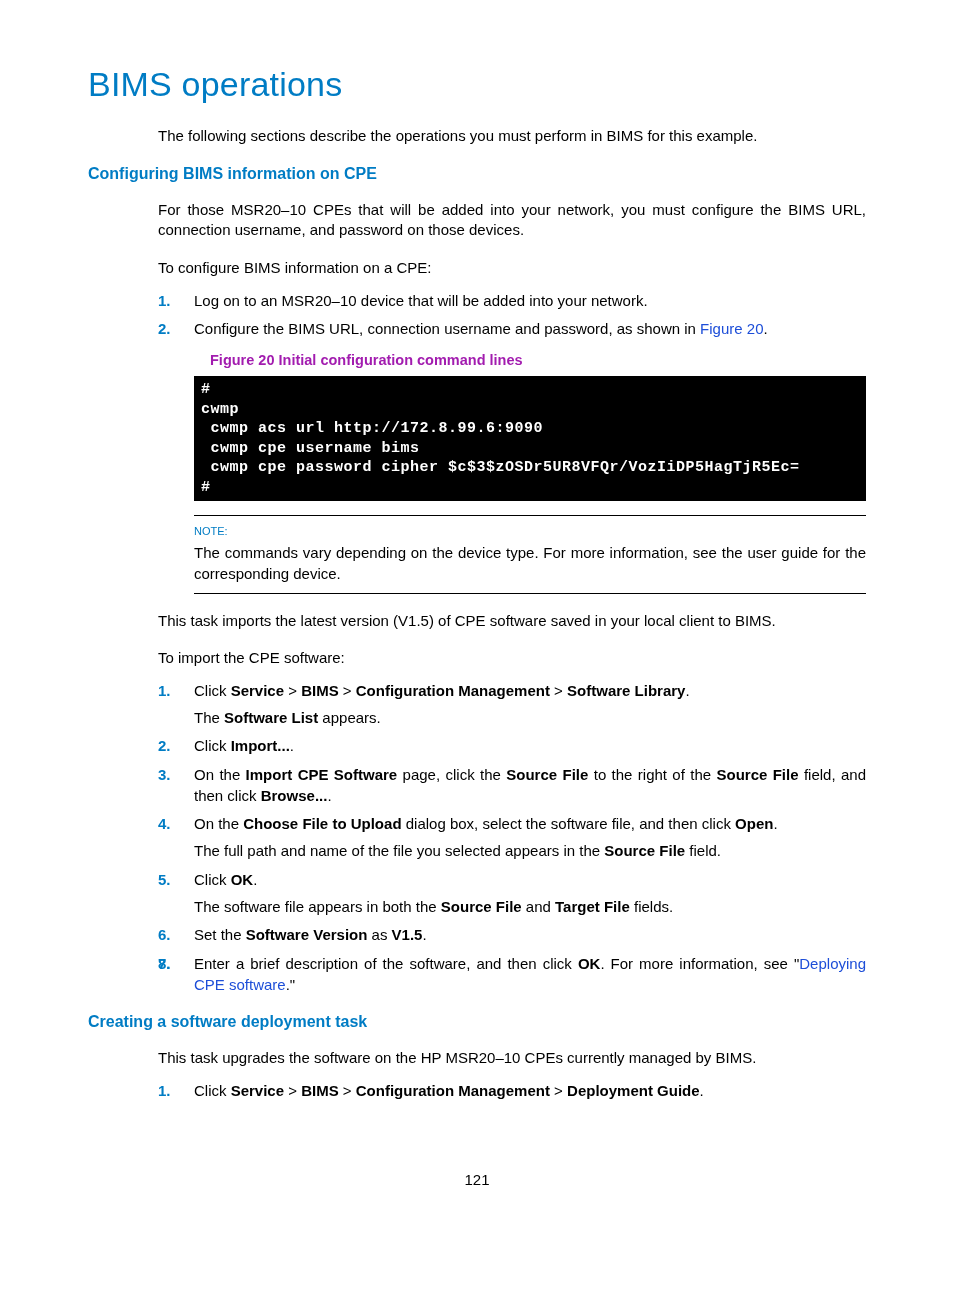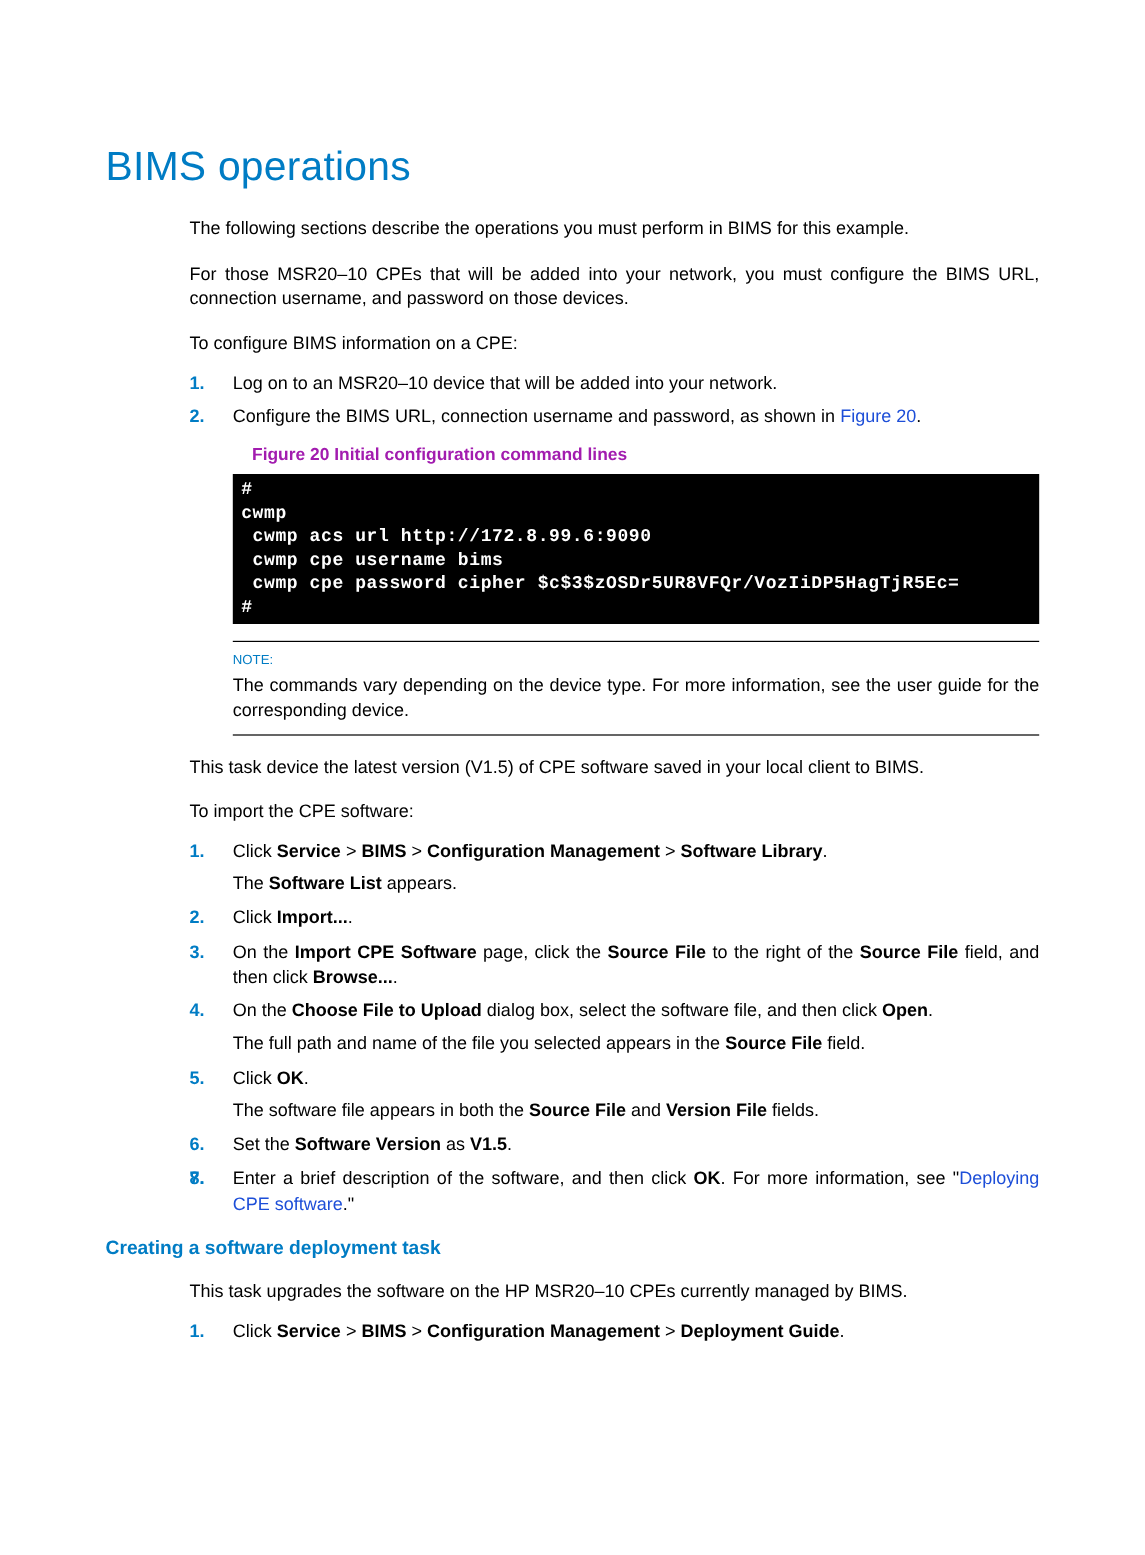--- a/index.html
+++ b/index.html
@@ -7,21 +7,21 @@
     margin: 0;
     padding: 0;
     width: 954px;
     height: 1296px;
     background: #fff;
     font-family: Arial, Helvetica, sans-serif;
     color: #000;
   }
   .page {
     box-sizing: border-box;
-    padding: 120px 88px 0 88px;
+    padding: 65px 88px 0 88px;
     width: 954px;
     position: relative;
     height: 1228px;
   }
   h1.section-title {
     font-family: Arial, Helvetica, sans-serif;
     color: #007cc4;
     font-weight: 400;
     font-size: 34px;
     margin: 0 0 22px 0;
@@ -117,20 +117,21 @@
 <body>
 
 <div class="page">
 
   <h1 class="section-title">BIMS operations</h1>
 
   <div class="body-indent">
     <p class="body">The following sections describe the operations you must perform in BIMS for this example.</p>
   </div>
 
+  <div class="sub-blue">Configuring BIMS information on CPE</div>
   <div class="body-indent">
     <p class="body">For those MSR20–10 CPEs that will be added into your network, you must configure the BIMS URL, connection username, and password on those devices.</p>
     <p class="body">To configure BIMS information on a CPE:</p>
     <ol class="numlist">
       <li><span class="num">1.</span><span>Log on to an MSR20–10 device that will be added into your network.</span></li>
       <li><span class="num">2.</span><span><span>Configure the BIMS URL, connection username and password, as shown in </span><a class="xref">Figure 20</a><span>.</span></span>
         <div class="fig-caption">Figure 20 Initial configuration command lines</div>
         <div class="terminal">#
 cwmp
  cwmp acs url http://172.8.99.6:9090
@@ -139,41 +140,42 @@
 #</div>
         <div class="note-block">
           <div class="note-label">NOTE:</div>
           <div class="note-text">The commands vary depending on the device type. For more information, see the user guide for the corresponding device.</div>
         </div>
       </li>
     </ol>
   </div>
 
   <div class="body-indent">
-    <p class="body">This task device the latest version (V1.5) of CPE software saved in your local client to BIMS.</p>
+    <p class="body">This task imports the latest version (V1.5) of CPE software saved in your local client to BIMS.</p>
     <p class="body">To import the CPE software:</p>
     <ol class="numlist">
       <li><span class="num">1.</span><span><span>Click </span><b>Service</b><span> &gt; </span><b>BIMS</b><span> &gt; </span><b>Configuration Management</b><span> &gt; </span><b>Software Library</b><span>.</span></span>
         <span class="sub-body"><span>The </span><b>Software List</b><span> appears.</span></span>
       </li>
       <li><span class="num">2.</span><span><span>Click </span><b>Import...</b><span>.</span></span></li>
       <li><span class="num">3.</span><span><span>On the </span><b>Import CPE Software</b><span> page, click the </span><b>Source File</b><span> to the right of the </span><b>Source File</b><span> field, and then click </span><b>Browse...</b><span>.</span></span></li>
       <li><span class="num">4.</span><span><span>On the </span><b>Choose File to Upload</b><span> dialog box, select the software file, and then click </span><b>Open</b><span>.</span></span>
         <span class="sub-body"><span>The full path and name of the file you selected appears in the </span><b>Source File</b><span> field.</span></span>
       </li>
       <li><span class="num">5.</span><span><span>Click </span><b>OK</b><span>.</span></span>
-        <span class="sub-body"><span>The software file appears in both the </span><b>Source File</b><span> and </span><b>Version File</b><span> fields.</span></span>
+        <span class="sub-body"><span>The software file appears in both the </span><b>Source File</b><span> and </span><b>Target File</b><span> fields.</span></span>
       </li>
       <li><span class="num">6.</span><span><span>Set the </span><b>Software Version</b><span> as </span><b>V1.5</b><span>.</span></span></li>
       <li><span class="num">7.</span></li>
       <li><span class="num">8.</span><span><span>Enter a brief description of the software, and then click </span><b>OK</b><span>. For more information, see "</span><a class="xref">Deploying CPE software</a><span>."</span></span></li>
     </ol>
   </div>
 
   <div class="sub-blue">Creating a software deployment task</div>
   <div class="body-indent">
     <p class="body">This task upgrades the software on the HP MSR20–10 CPEs currently managed by BIMS.</p>
     <ol class="numlist">
       <li><span class="num">1.</span><span><span>Click </span><b>Service</b><span> &gt; </span><b>BIMS</b><span> &gt; </span><b>Configuration Management</b><span> &gt; </span><b>Deployment Guide</b><span>.</span></span></li>
     </ol>
   </div>
 
+  <div class="page-num">121</div>
 </div>
 
 </body></html>

